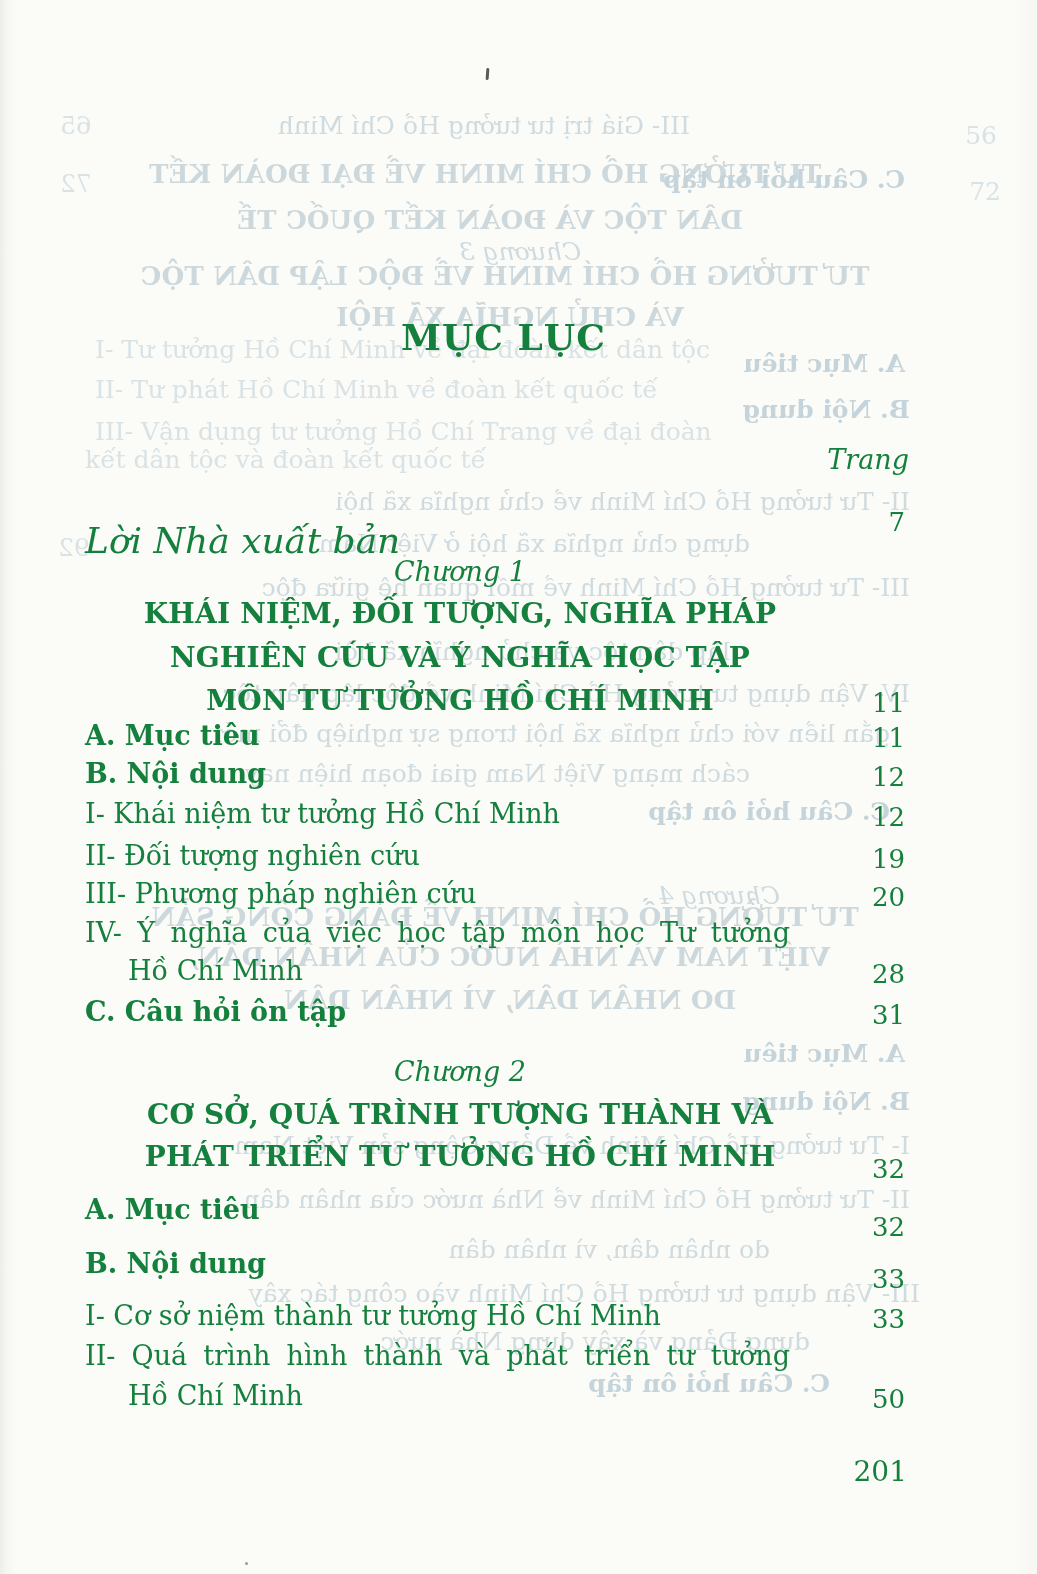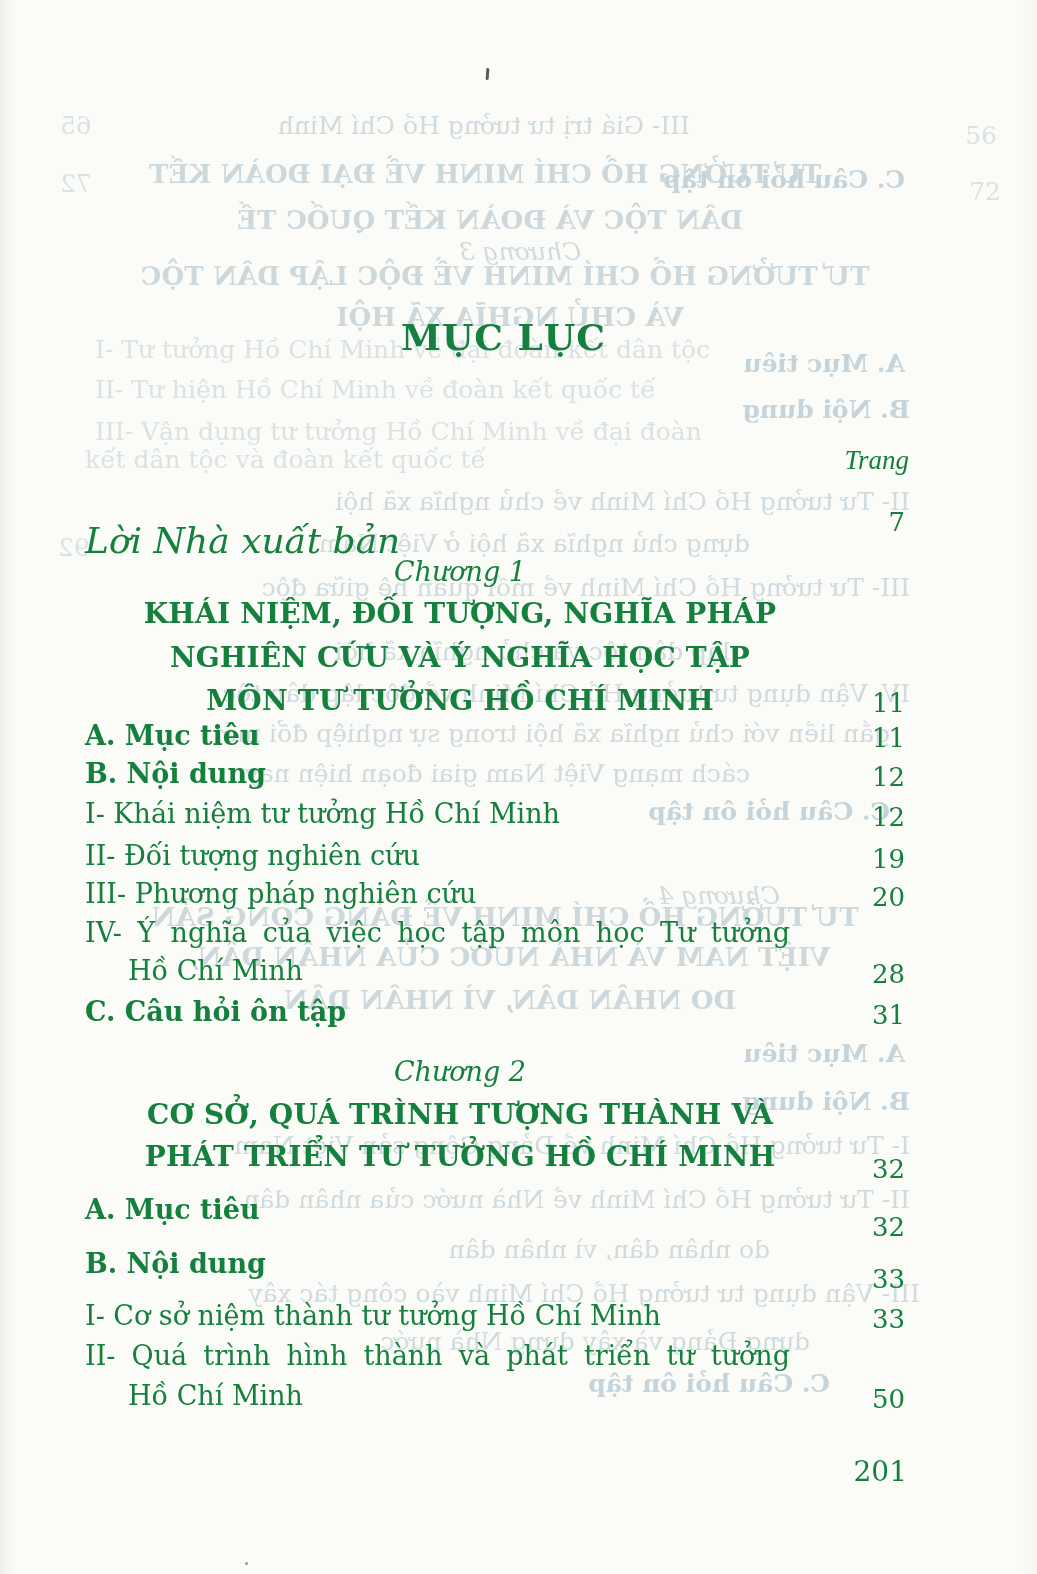--- a/index.html
+++ b/index.html
@@ -34,23 +34,23 @@
   <div class="bl b mir" style="top:166px;left:660px;width:245px;font-weight:bold;">C. Câu hỏi ôn tập</div>
   <div class="bl lt" style="top:178px;right:36px;">72</div>
   <div class="bl cap mir ctr" style="top:206px;left:150px;width:680px;">DÂN TỘC VÀ ĐOÀN KẾT QUỐC TẾ</div>
   <div class="bl it mir ctr" style="top:238px;left:400px;width:240px;">Chương 3</div>
   <div class="bl cap mir ctr" style="top:262px;left:85px;width:840px;">TƯ TƯỞNG HỒ CHÍ MINH VỀ ĐỘC LẬP DÂN TỘC</div>
   <div class="bl cap mir ctr" style="top:303px;left:270px;width:480px;">VÀ CHỦ NGHĨA XÃ HỘI</div>
   <div class="bl lt mir" style="top:112px;left:60px;">65</div>
   <div class="bl lt mir" style="top:170px;left:60px;">72</div>
   <div class="bl lt" style="top:336px;left:95px;width:640px;">I- Tư tưởng Hồ Chí Minh về đại đoàn kết dân tộc</div>
   <div class="bl b mir" style="top:350px;left:745px;width:160px;font-weight:bold;">A. Mục tiêu</div>
-  <div class="bl lt" style="top:376px;left:95px;width:620px;">II- Tư hiện Hồ Chí Minh về đoàn kết quốc tế</div>
+  <div class="bl lt" style="top:376px;left:95px;width:620px;">II- Tư phát Hồ Chí Minh về đoàn kết quốc tế</div>
   <div class="bl b mir" style="top:396px;left:740px;width:170px;font-weight:bold;">B. Nội dung</div>
-  <div class="bl lt" style="top:418px;left:95px;width:660px;">III- Vận dụng tư tưởng Hồ Chí Minh về đại đoàn</div>
+  <div class="bl lt" style="top:418px;left:95px;width:660px;">III- Vận dụng tư tưởng Hồ Chí Trang về đại đoàn</div>
   <div class="bl lt" style="top:446px;left:85px;width:560px;">kết dân tộc và đoàn kết quốc tế</div>
   <div class="bl mir" style="top:488px;left:300px;width:610px;">II- Tư tưởng Hồ Chí Minh về chủ nghĩa xã hội</div>
   <div class="bl mir" style="top:530px;left:250px;width:500px;">dựng chủ nghĩa xã hội ở Việt Nam</div>
   <div class="bl lt mir" style="top:534px;left:58px;">92</div>
   <div class="bl mir" style="top:574px;left:110px;width:800px;">III- Tư tưởng Hồ Chí Minh về mối quan hệ giữa độc</div>
   <div class="bl mir" style="top:638px;left:210px;width:520px;">lập dân tộc và chủ nghĩa xã hội</div>
   <div class="bl mir" style="top:680px;left:100px;width:810px;">IV- Vận dụng tư tưởng Hồ Chí Minh về độc lập dân tộc</div>
   <div class="bl mir" style="top:720px;left:120px;width:770px;">gắn liền với chủ nghĩa xã hội trong sự nghiệp đổi mới</div>
   <div class="bl mir" style="top:760px;left:190px;width:560px;">cách mạng Việt Nam giai đoạn hiện nay</div>
   <div class="bl b mir" style="top:798px;left:640px;width:250px;font-weight:bold;">C. Câu hỏi ôn tập</div>
@@ -68,21 +68,21 @@
   <div class="bl b mir" style="top:1370px;left:560px;width:270px;font-weight:bold;">C. Câu hỏi ôn tập</div>
 </div>
 
 <div class="speck" style="top:68px;left:486px;width:3px;height:12px;transform:rotate(4deg);"></div>
 <div class="speck" style="top:1562px;left:245px;width:3px;height:3px;opacity:.6;"></div>
 
 <div>
 
   <div class="frag b ctr" style="top:316px;left:0;right:30px;font-size:36px;letter-spacing:1px;">MỤC LỤC</div>
 
-  <div class="frag it" style="top:444px;right:128px;font-size:27px;font-family:Liberation Serif, serif;">Trang</div>
+  <div class="frag it" style="top:444px;right:128px;font-size:27px;">Trang</div>
 
   <div class="frag it" style="top:484px;left:85px;font-size:36px;margin-top:35px;">Lời Nhà xuất bản</div>
   <div class="frag" style="top:507px;right:132px;">7</div>
 
   <div class="frag it ctr" style="top:556px;left:85px;width:750px;font-size:27px;">Chương 1</div>
   <div class="frag cap ctr" style="top:597px;left:85px;width:750px;">KHÁI NIỆM, ĐỐI TƯỢNG, NGHĨA PHÁP</div>
   <div class="frag cap ctr" style="top:641px;left:85px;width:750px;">NGHIÊN CỨU VÀ Ý NGHĨA HỌC TẬP</div>
   <div class="frag cap ctr" style="top:684px;left:85px;width:750px;">MÔN TƯ TƯỞNG HỒ CHÍ MINH</div>
   <div class="frag" style="top:688px;right:132px;">11</div>
 

